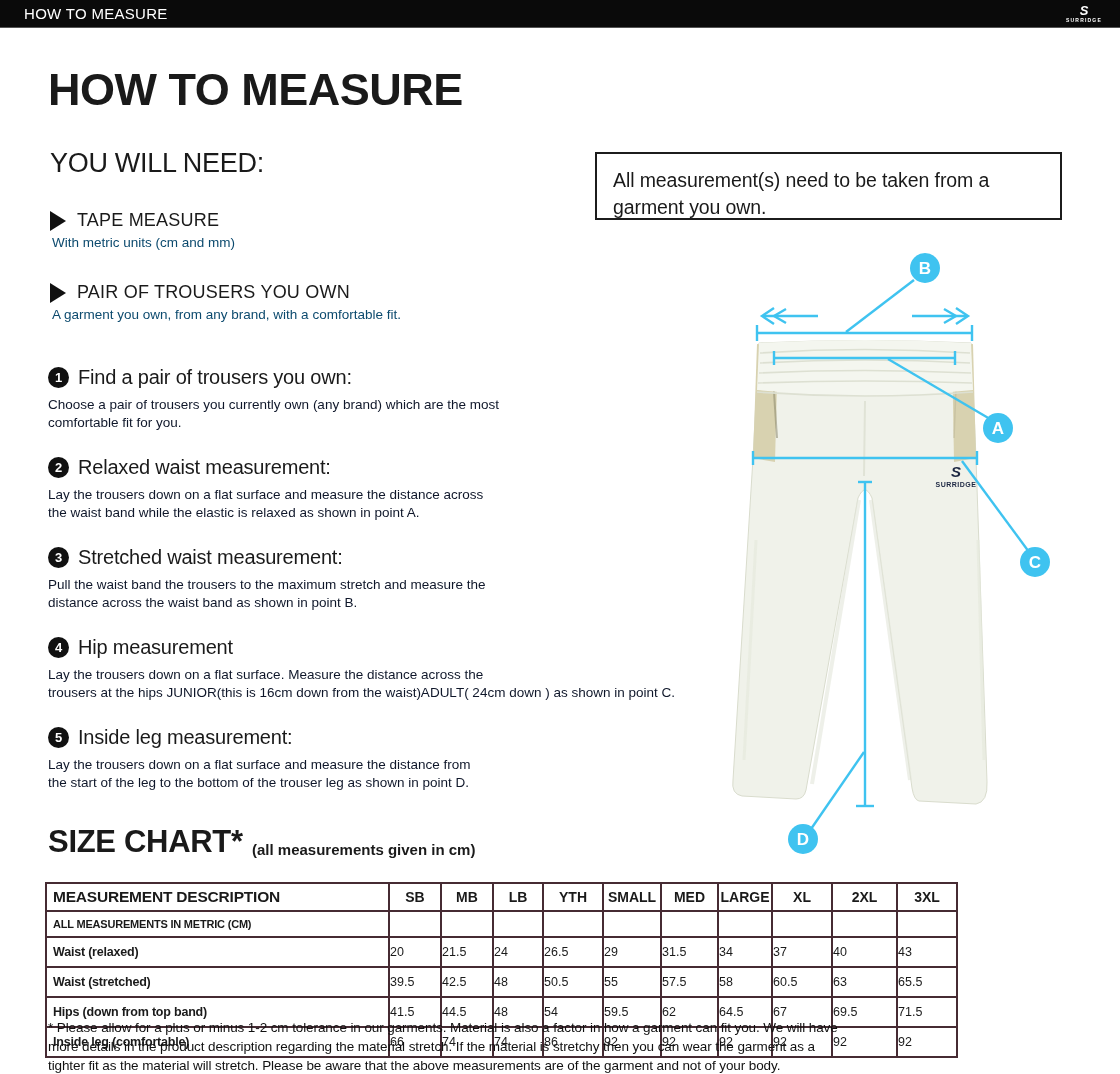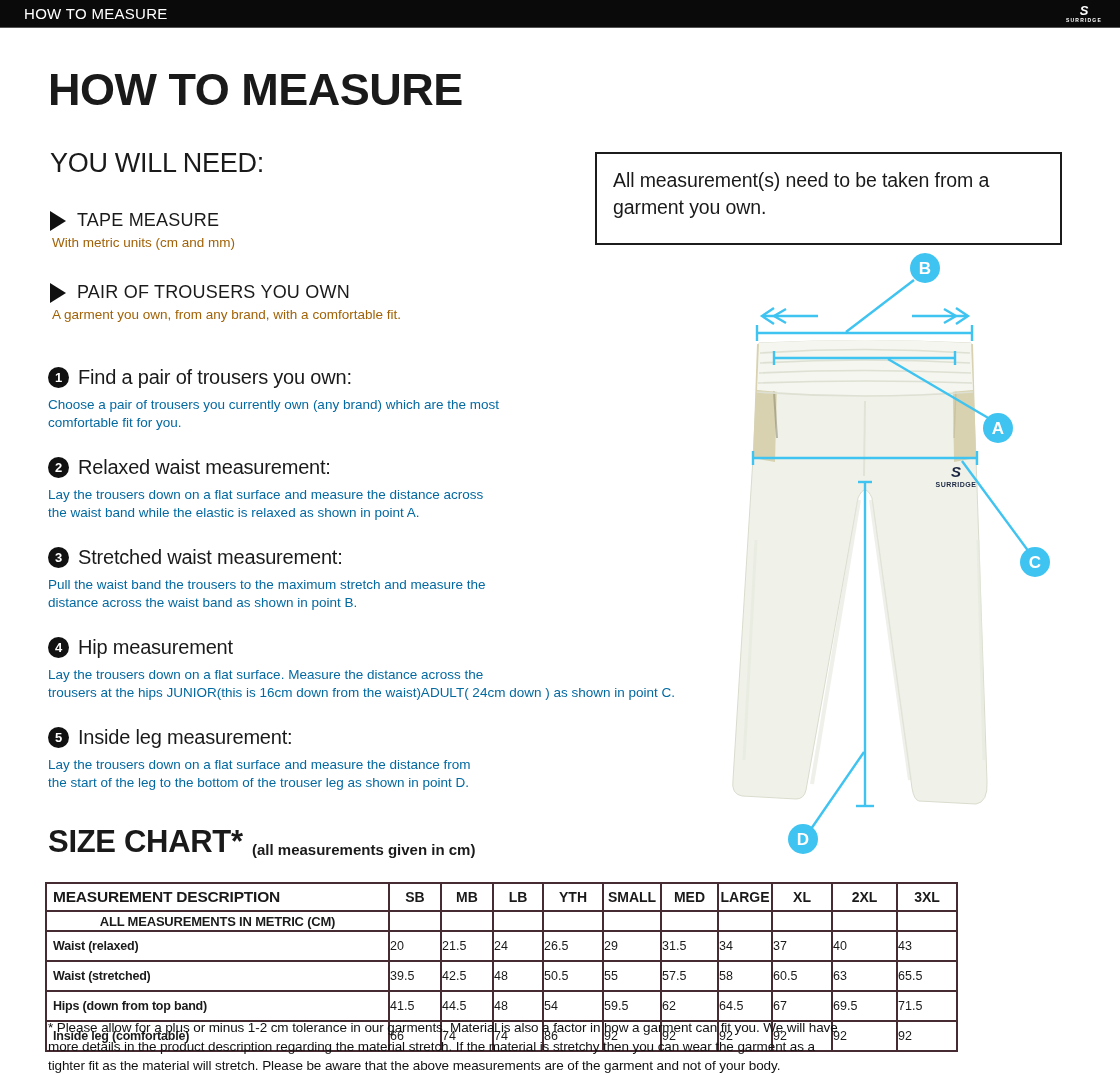--- a/index.html
+++ b/index.html
@@ -19,50 +19,50 @@
   .brandmark .s-glyph { color:#fff; font-size:13px; font-weight:900; font-style:italic; letter-spacing:0; }
   .brandmark .s-word { color:#fff; font-size:5px; font-weight:700; letter-spacing:1.2px; margin-top:1px; }
   
   .h1 { position:absolute; left:48px; top:64px; font-size:45px; font-weight:700; letter-spacing:-.5px; }
   .h2-need { position:absolute; left:50px; top:148px; font-size:27px; font-weight:400; letter-spacing:-.3px; }
   
   .need-item { position:absolute; left:50px; }
   .need-head { display:flex; align-items:center; gap:11px; }
   .tri { width:0; height:0; border-top:10px solid transparent; border-bottom:10px solid transparent; border-left:16px solid #111; }
   .need-label { font-size:18px; font-weight:400; letter-spacing:.2px; }
-  .need-detail { font-size:13.5px; margin-top:4px; margin-left:2px; color:#a16207; }
+  .need-detail { font-size:13.5px; margin-top:4px; margin-left:2px; color:#0c4a6e; }
   
   .step { position:absolute; left:48px; width:680px; }
   .step-head { display:flex; align-items:center; gap:9px; }
   .step-num {
     width:21px; height:21px; border-radius:50%; background:#111; color:#fff;
     font-size:13px; font-weight:700; display:flex; align-items:center; justify-content:center; flex:0 0 21px;
   }
   .step-title { font-size:20px; font-weight:400; letter-spacing:-.2px; }
-  .step-body { font-size:13.5px; line-height:1.32; margin-top:7px; white-space:pre-line; color:#0369a1; }
+  .step-body { font-size:13.5px; line-height:1.32; margin-top:7px; white-space:pre-line; color:#0f172a; }
   
   .note-box {
-    position:absolute; left:595px; top:152px; width:467px; height:93px;
+    position:absolute; left:595px; top:152px; width:467px; height:68px;
     border:2px solid #1c1c1c; padding:13px 16px; font-size:19.5px; line-height:1.38; letter-spacing:-.1px;
   }
   
   .diagram { position:absolute; left:660px; top:240px; width:460px; height:620px; }
   
   .h2-chart { position:absolute; left:48px; top:824px; font-size:31px; font-weight:600; letter-spacing:-.3px; }
   .chart-sub { position:absolute; left:252px; top:841px; font-size:15px; font-weight:700; }
   table.size-table {
     position:absolute; left:45px; top:882px; width:912px; border-collapse:collapse; table-layout:fixed;
     border:1px solid #d946ef;
   }
   table.size-table th, table.size-table td {
     border:2px solid #462b33; overflow:hidden; white-space:nowrap; vertical-align:middle;
   }
   th.desc-h { text-align:left; font-size:15.5px; font-weight:700; padding:4px 6px; height:28px; letter-spacing:-.2px; }
   th.size-h { text-align:center; font-size:14px; font-weight:700; }
-  td.metric { font-size:13px; font-weight:700; padding:1px 6px; height:20px; letter-spacing:-.2px;text-align:center; }
+  td.metric { font-size:11px; font-weight:700; padding:1px 6px; height:26px; letter-spacing:-.2px; }
   td.rlabel { font-size:12.5px; font-weight:700; padding:1px 6px; height:30px; letter-spacing:-.2px; }
   td.rval { font-size:12.5px; text-align:left; font-weight:400; }
   
   .footnote {
     position:absolute; left:48px; top:1019px; width:1064px; font-size:13.5px; line-height:1.4;
     white-space:pre-line; letter-spacing:-.1px; color:#111;
   }
 </style>
 </head>
 <body>

